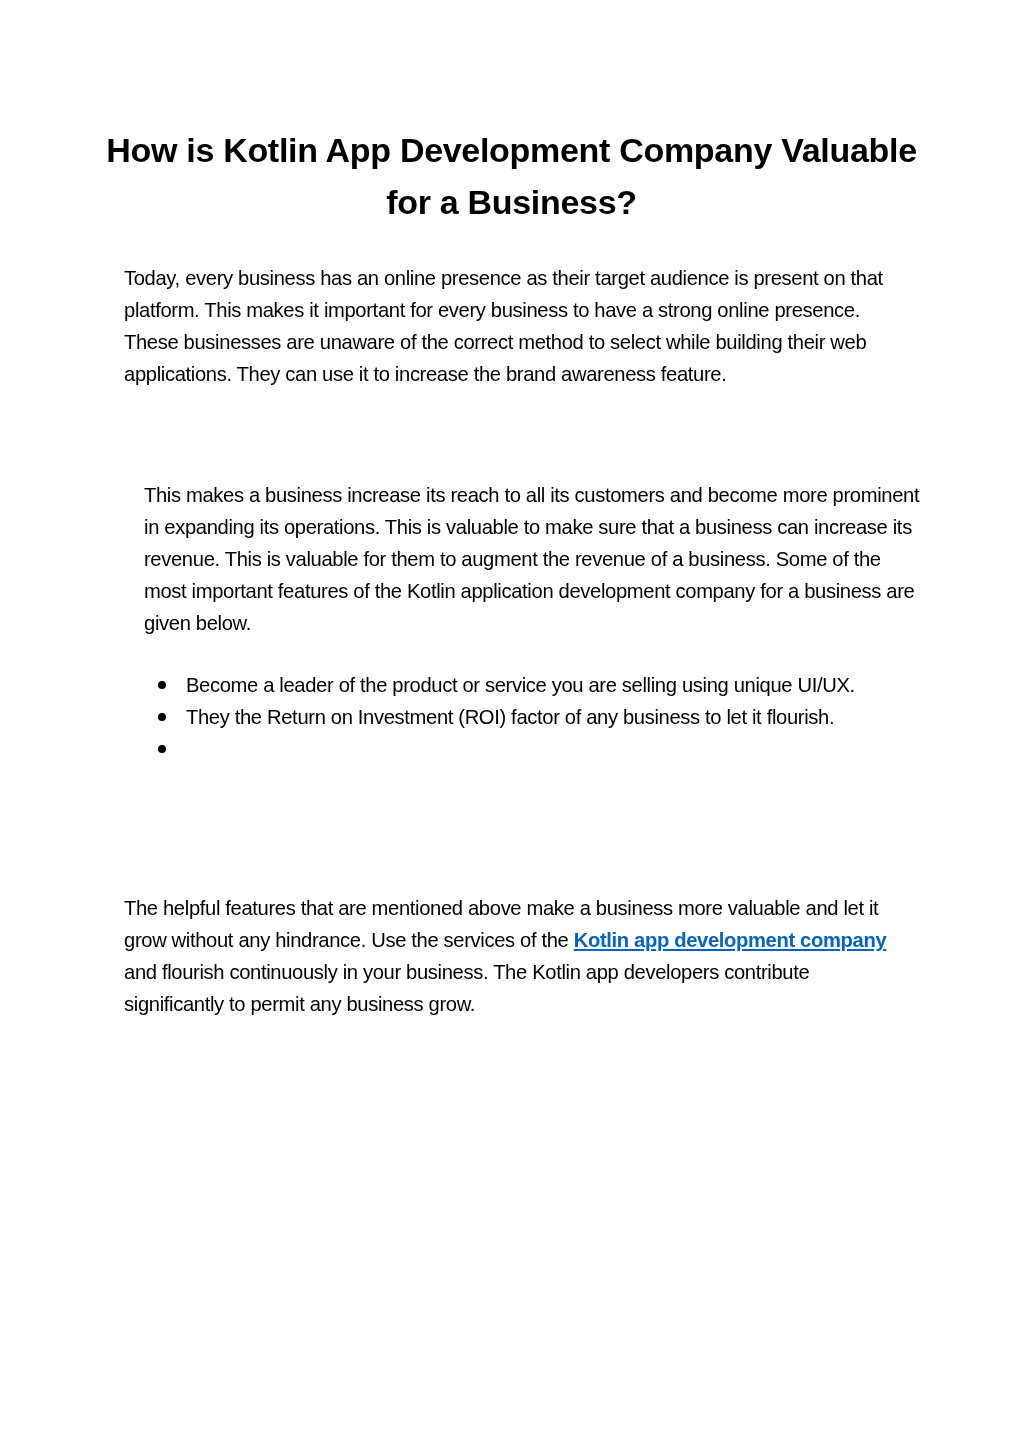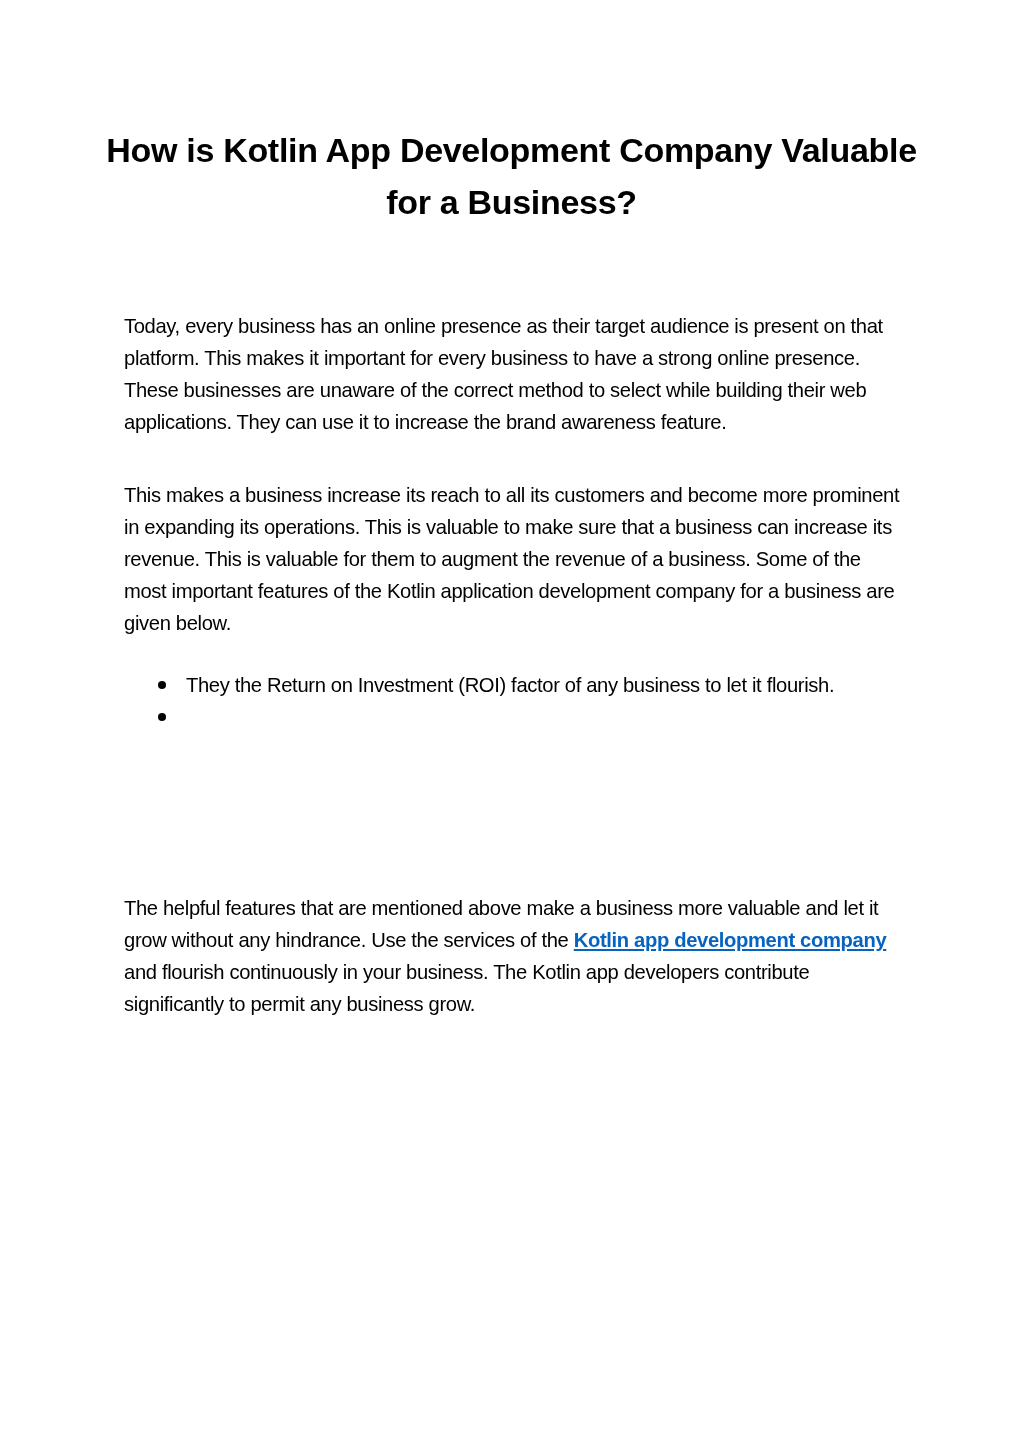--- a/index.html
+++ b/index.html
@@ -11,22 +11,22 @@
   }
   .title {
     position: absolute; left: 100px; top: 124px; width: 823px;
     text-align: center; font-weight: bold; font-size: 34px; line-height: 52px;
     margin: 0; letter-spacing: -0.3px;
   }
   .para {
     position: absolute; left: 124px; width: 780px;
     font-size: 20.2px; line-height: 32px; margin: 0; letter-spacing: -0.35px;
   }
-  #p1 { top: 262px; margin-top: 48px; }
-  #p2 { top: 479px; }
+  #p1 { top: 262px; }
+  #p2 { top: 479px; margin-left: 20px; }
   #p3 { top: 892px; }
   .list {
     position: absolute; left: 124px; top: 669px; width: 780px;
     margin: 0; padding: 0; list-style: none;
     font-size: 20.2px; line-height: 32px; letter-spacing: -0.35px;
   }
   .list li { position: relative; padding-left: 62px; }
   .bullet {
     position: absolute; left: 34px; top: 12px; width: 8px; height: 8px;
     border-radius: 50%; background: #000;
@@ -39,20 +39,24 @@
 <div class="page">
   <h1 class="title">How is Kotlin App Development Company Valuable for a Business?</h1>
 
   <p class="para" id="p1">Today, every business has an online presence as their target audience is present on that platform. This makes it important for every business to have a strong online presence. These businesses are unaware of the correct method to select while building their web applications. They can use it to increase the brand awareness feature.</p>
 
   <p class="para" id="p2">This makes a business increase its reach to all its customers and become more prominent in expanding its operations. This is valuable to make sure that a business can increase its revenue. This is valuable for them to augment the revenue of a business. Some of the most important features of the Kotlin application development company for a business are given below.</p>
 
   <ul class="list">
     <li>
       <span class="bullet"></span>
+      <span>Become a leader of the product or service you are selling using unique UI/UX.</span>
+    </li>
+    <li>
+      <span class="bullet"></span>
       <span>They the Return on Investment (ROI) factor of any business to let it flourish.</span>
     </li>
     <li>
       <span class="bullet"></span>
     </li>
   </ul>
 
   <p class="para" id="p3"><span>The helpful features that are mentioned above make a business more valuable and let it grow without any hindrance. Use the services of the </span><a class="link" href="#" style="color: rgb(5, 99, 193);">Kotlin app development company</a><span> and flourish continuously in your business. The Kotlin app developers contribute significantly to permit any business grow.</span></p>
 </div>
 

